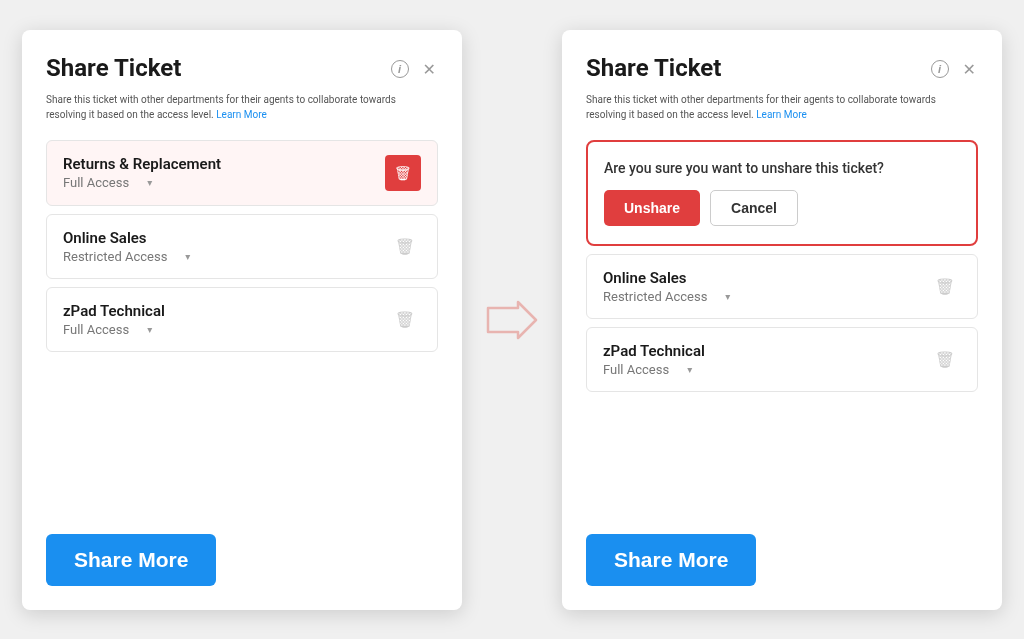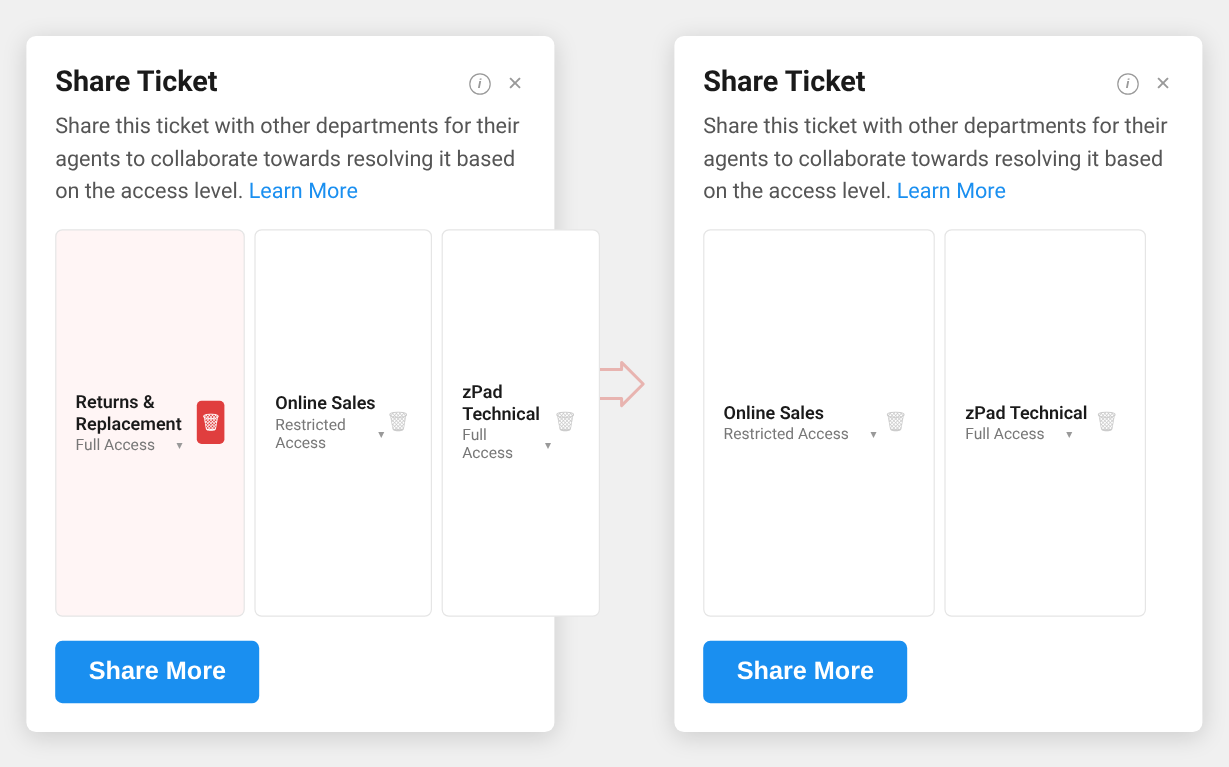--- a/index.html
+++ b/index.html
@@ -52,33 +52,33 @@
       border: none;
       cursor: pointer;
       color: #999;
       font-size: 16px;
       padding: 2px;
       display: flex;
       align-items: center;
       justify-content: center;
     }
     .modal-description {
-      font-size: 18px;
+      font-size: 10px;
       color: #555;
       line-height: 1.5;
       margin-bottom: 18px;
     }
     .learn-more {
       color: #1a8ff0;
       text-decoration: none;
       cursor: pointer;
     }
     .dept-list {
       display: flex;
-      flex-direction: row;
+      flex-direction: column;
       gap: 8px;
       flex: 1;
     }
     .dept-item {
       border: 1px solid #e5e5e5;
       border-radius: 6px;
       padding: 14px 16px;
       display: flex;
       align-items: center;
       justify-content: space-between;
@@ -295,20 +295,27 @@
           <span>✕</span>
         </button>
       </div>
     </div>
 
     <p class="modal-description">
       <span>Share this ticket with other departments for their agents to collaborate towards resolving it based on the access level.</span>
       <a class="learn-more">Learn More</a>
     </p>
 
+    <div class="confirm-box">
+      <p class="confirm-text">Are you sure you want to unshare this ticket?</p>
+      <div class="confirm-actions">
+        <button class="unshare-btn">Unshare</button>
+        <button class="cancel-btn">Cancel</button>
+      </div>
+    </div>
 
     <div class="dept-list">
 
       <div class="dept-item">
         <div class="dept-info">
           <span class="dept-name">Online Sales</span>
           <span class="dept-access">
             <span>Restricted Access</span>
             <span class="chevron-down">▾</span>
           </span>

